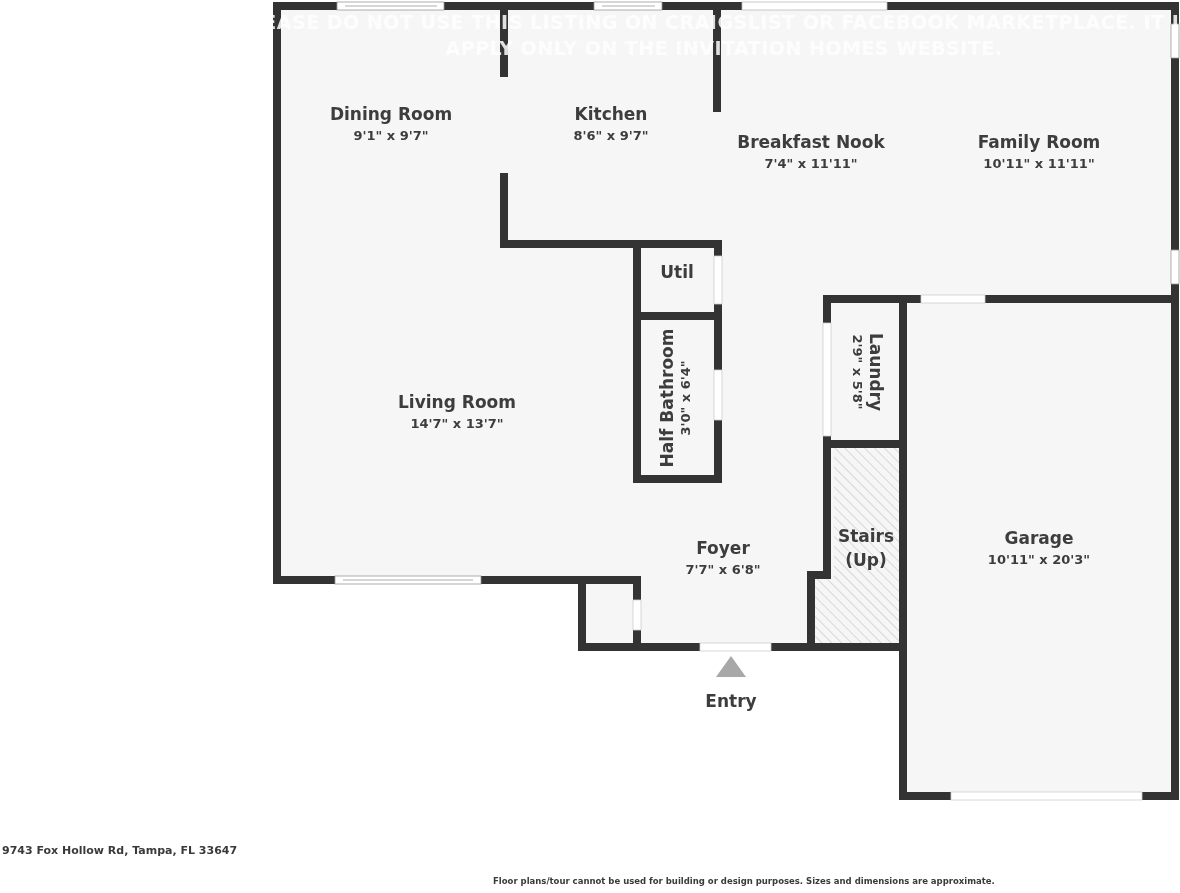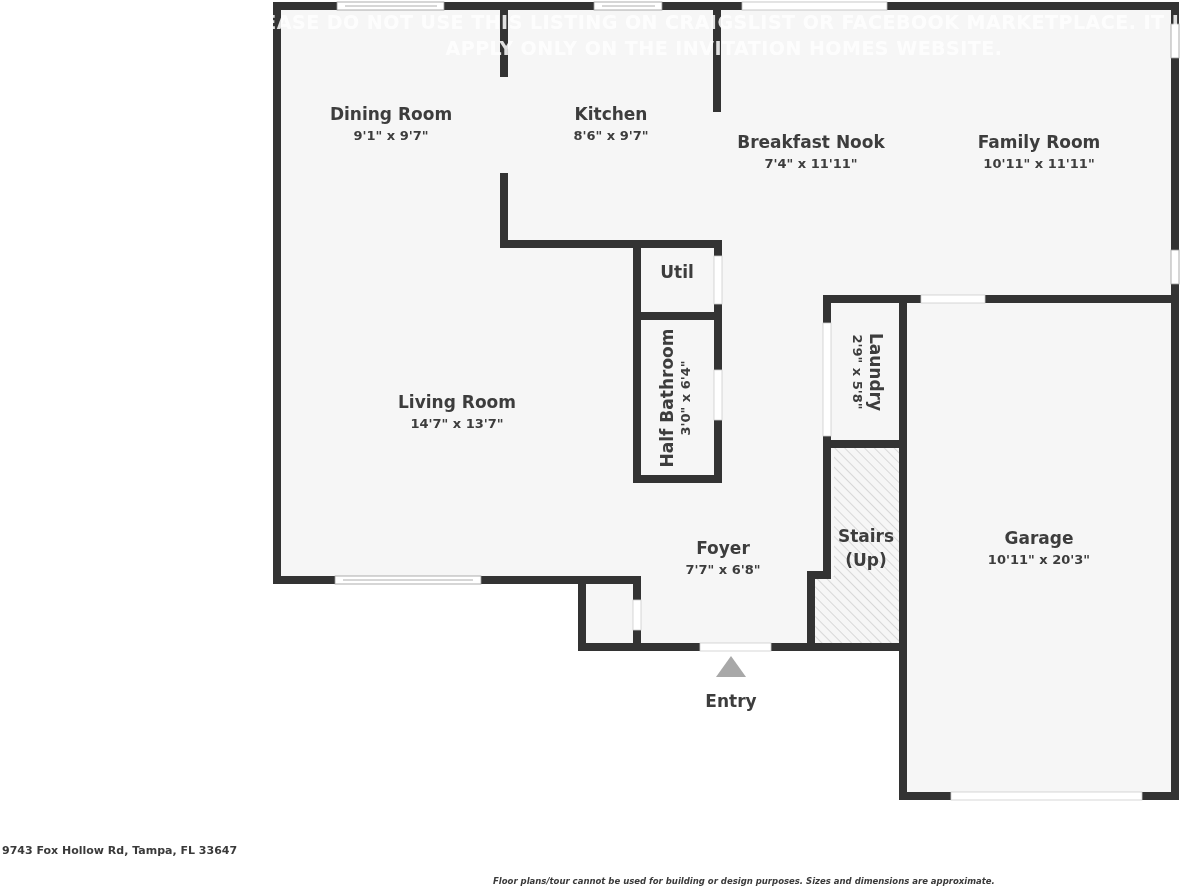--- a/index.html
+++ b/index.html
@@ -5,21 +5,21 @@
   html, body { margin: 0; padding: 0; background: #ffffff; }
   body { width: 1180px; height: 893px; position: relative; overflow: hidden;
          font-family: "DejaVu Sans", "Liberation Sans", sans-serif; color: #3a3a3a; }
   #plan { position: absolute; left: 0; top: 0; }
   .room-name { font-size: 17px; font-weight: bold; fill: #3d3d3d; }
   .room-dim  { font-size: 13px; font-weight: bold; fill: #3d3d3d; }
   .watermark { font-size: 19px; fill: #ffffff; opacity: 0.85; font-weight: bold; letter-spacing: 0.5px; }
   .entry-label { font-size: 17px; font-weight: bold; fill: #3d3d3d; }
   .footer-addr { position: absolute; left: 2px; top: 844px; font-size: 11px; font-weight: bold; color: #3a3a3a; }
   .footer-floor { position: absolute; left: 2px; top: 891px; font-size: 11px; font-weight: bold; color: #3a3a3a; }
-  .footer-disclaimer { position: absolute; left: 493px; top: 876px; font-size: 8.5px; font-weight: bold; color: #3a3a3a; font-style: italic; }
+  .footer-disclaimer { position: absolute; left: 493px; top: 876px; font-size: 8.5px; font-weight: bold; color: #3a3a3a; }
 </style>
 </head>
 <body>
 
 <svg id="plan" width="1180" height="893" viewBox="0 0 1180 893" xmlns="http://www.w3.org/2000/svg">
   <defs>
     <pattern id="hatch" patternUnits="userSpaceOnUse" width="7" height="7" patternTransform="rotate(-45)">
       <rect width="7" height="7" fill="#f6f6f6"></rect>
       <line x1="0" y1="0" x2="0" y2="7" stroke="#b8b8b8" stroke-width="1"></line>
     </pattern>

